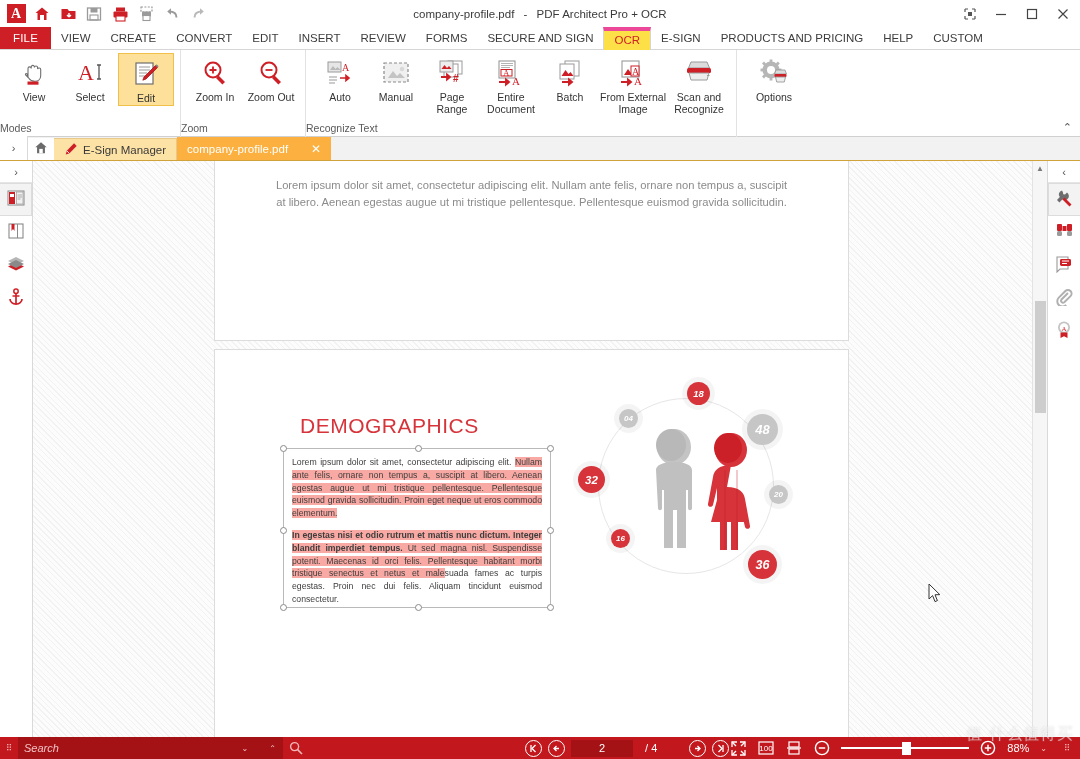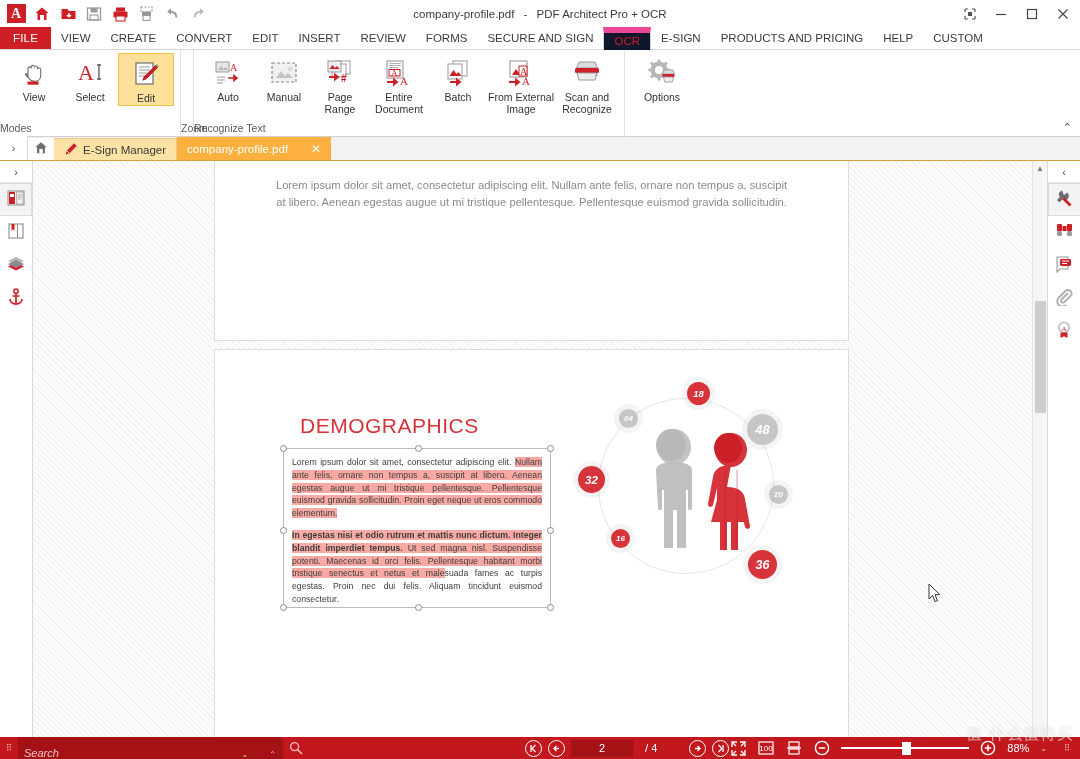--- a/index.html
+++ b/index.html
@@ -55,24 +55,24 @@
   .menu-file {
     background: #cf1f26; color: #fff; font-size: 11.5px;
     padding: 0 13px; display: flex; align-items: center; letter-spacing: .2px;
   }
   .menu-item {
     font-size: 11.5px; color: #3c3c3c; padding: 0 10px;
     display: flex; align-items: center; white-space: nowrap;
   }
   .menu-item.active {
     color: #cf1f26;
-    background: #0f172a;
+    background: #fde047;
     border-left: 1px solid #d6d6d6;
     border-right: 1px solid #d6d6d6;
-    border-top: 6px solid #ec4899;
+    border-top: 4px solid #ec4899;
     margin-bottom: -1px;
     padding-bottom: 1px;
   }
 
   
   .ribbon {
     position: absolute; top: 50px; left: 0; width: 1080px; height: 87px;
     background: #ffffff; border-bottom: 1px solid #d0d0d0;
   }
   .ribbon-groups { display: flex; height: 87px; align-items: flex-start; }
@@ -239,21 +239,21 @@
 
   
   .statusbar {
     position: absolute; bottom: 0; left: 0; width: 1080px; height: 22px;
     background: #c2181d; display: flex; align-items: center;
     color: #ffffff; font-size: 11px;
   }
   .sb-grip { width: 18px; text-align: center; font-size: 9px; color: #f2b5b7; }
   .search-wrap {
     width: 265px; height: 22px; background: #a41216;
-    display: flex; align-items: flex-end; padding: 0 6px; gap: 19px;
+    display: flex; align-items: center; padding: 0 6px; gap: 19px;
   }
   .search-wrap input {
     flex: 1; background: transparent; border: none; outline: none;
     color: #ffffff; font-size: 11px; font-style: italic;
     font-family: "Liberation Sans", sans-serif;
   }
   .search-wrap input::placeholder { color: #f0c2c4; font-style: italic; }
   .sb-caret { font-size: 8px; color: #efc3c5; padding: 0 1px; }
   .sb-nav { display: flex; align-items: center; gap: 6px; }
   .circ-btn {
@@ -420,20 +420,42 @@
                 <path d="M24.5 6.5 26.5 8.5l1.2-1.2-2-2z" fill="#8a8a8a"></path>
               </svg>
             </div>
             <div class="lbl">Edit</div>
           </div>
         </div>
         <div class="glabel">Modes</div>
       </div>
 
       <div class="rgroup">
+        <div class="btns">
+          <div class="rbtn">
+            <div class="ico">
+              <svg width="30" height="30" viewBox="0 0 30 30">
+                <circle cx="13" cy="12" r="7.5" fill="#fff" stroke="#cf1f26" stroke-width="2"></circle>
+                <path d="M13 8.5v7M9.5 12h7" stroke="#cf1f26" stroke-width="1.8"></path>
+                <path d="M18.5 17.5 25 24l-2.6 2.4L16 20z" fill="#cf1f26"></path>
+              </svg>
+            </div>
+            <div class="lbl">Zoom In</div>
+          </div>
+          <div class="rbtn">
+            <div class="ico">
+              <svg width="30" height="30" viewBox="0 0 30 30">
+                <circle cx="13" cy="12" r="7.5" fill="#fff" stroke="#cf1f26" stroke-width="2"></circle>
+                <path d="M9.5 12h7" stroke="#cf1f26" stroke-width="1.8"></path>
+                <path d="M18.5 17.5 25 24l-2.6 2.4L16 20z" fill="#cf1f26"></path>
+              </svg>
+            </div>
+            <div class="lbl">Zoom Out</div>
+          </div>
+        </div>
         <div class="glabel">Zoom</div>
       </div>
 
       <div class="rgroup">
         <div class="btns">
           <div class="rbtn">
             <div class="ico">
               <svg width="32" height="30" viewBox="0 0 32 30">
                 <rect x="4" y="4" width="13" height="10" fill="#e6e6e6" stroke="#9a9a9a" stroke-width="1"></rect>
                 <path d="M6 12l3-4 2.5 3 2-2 3 3z" fill="#b9b9b9"></path>

